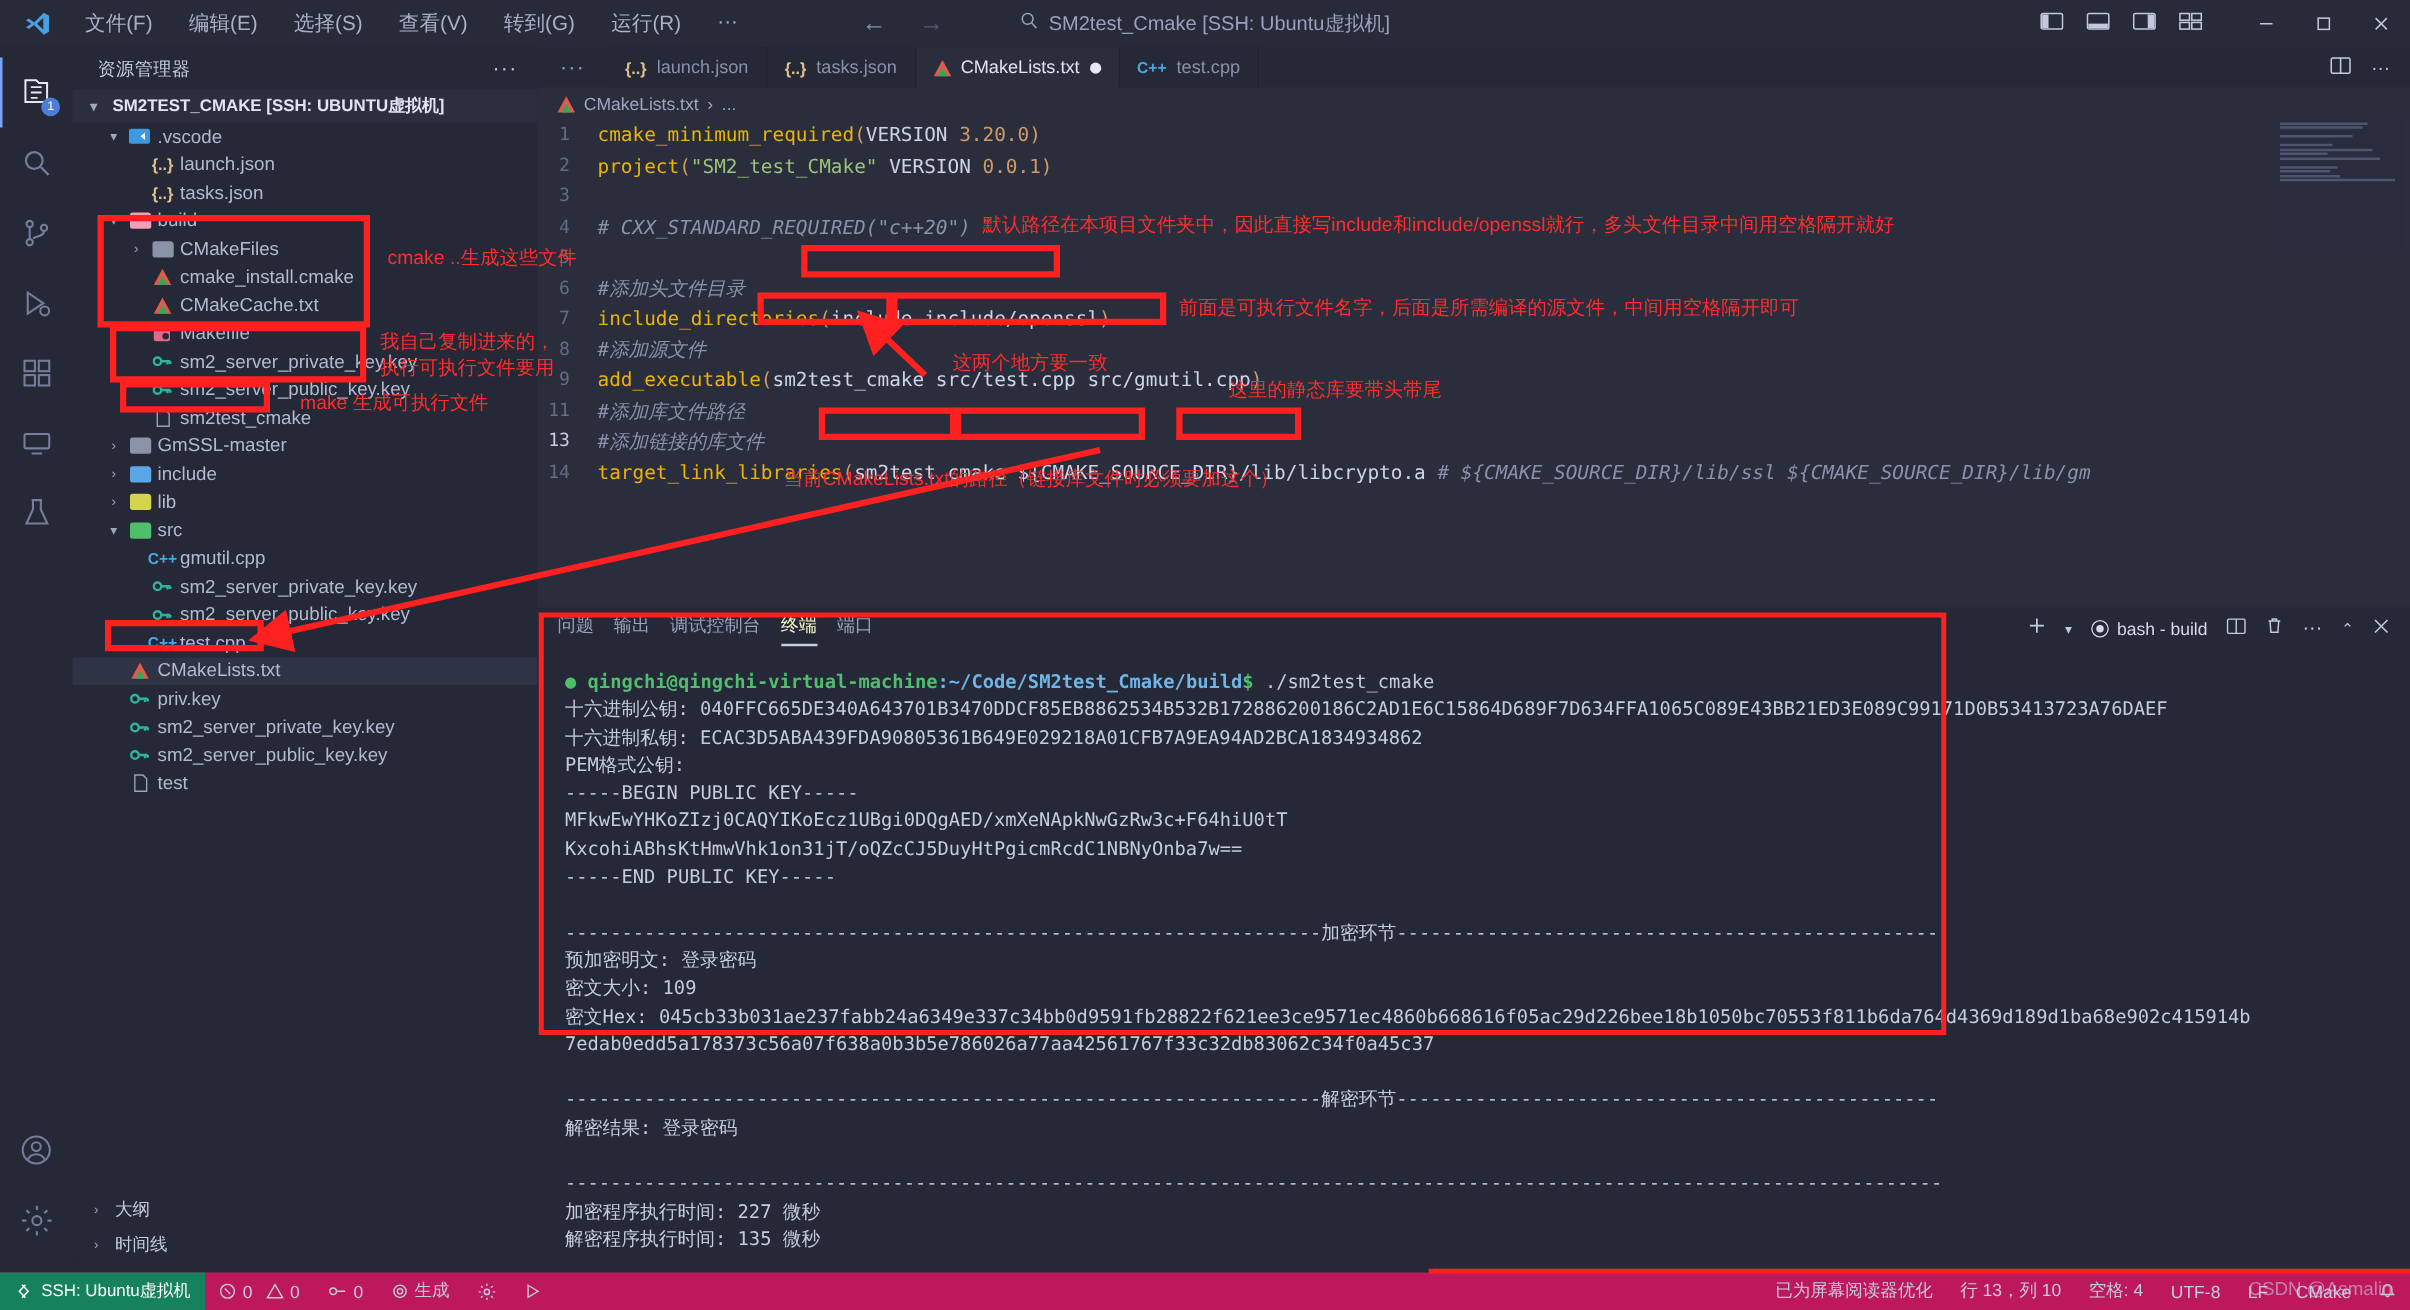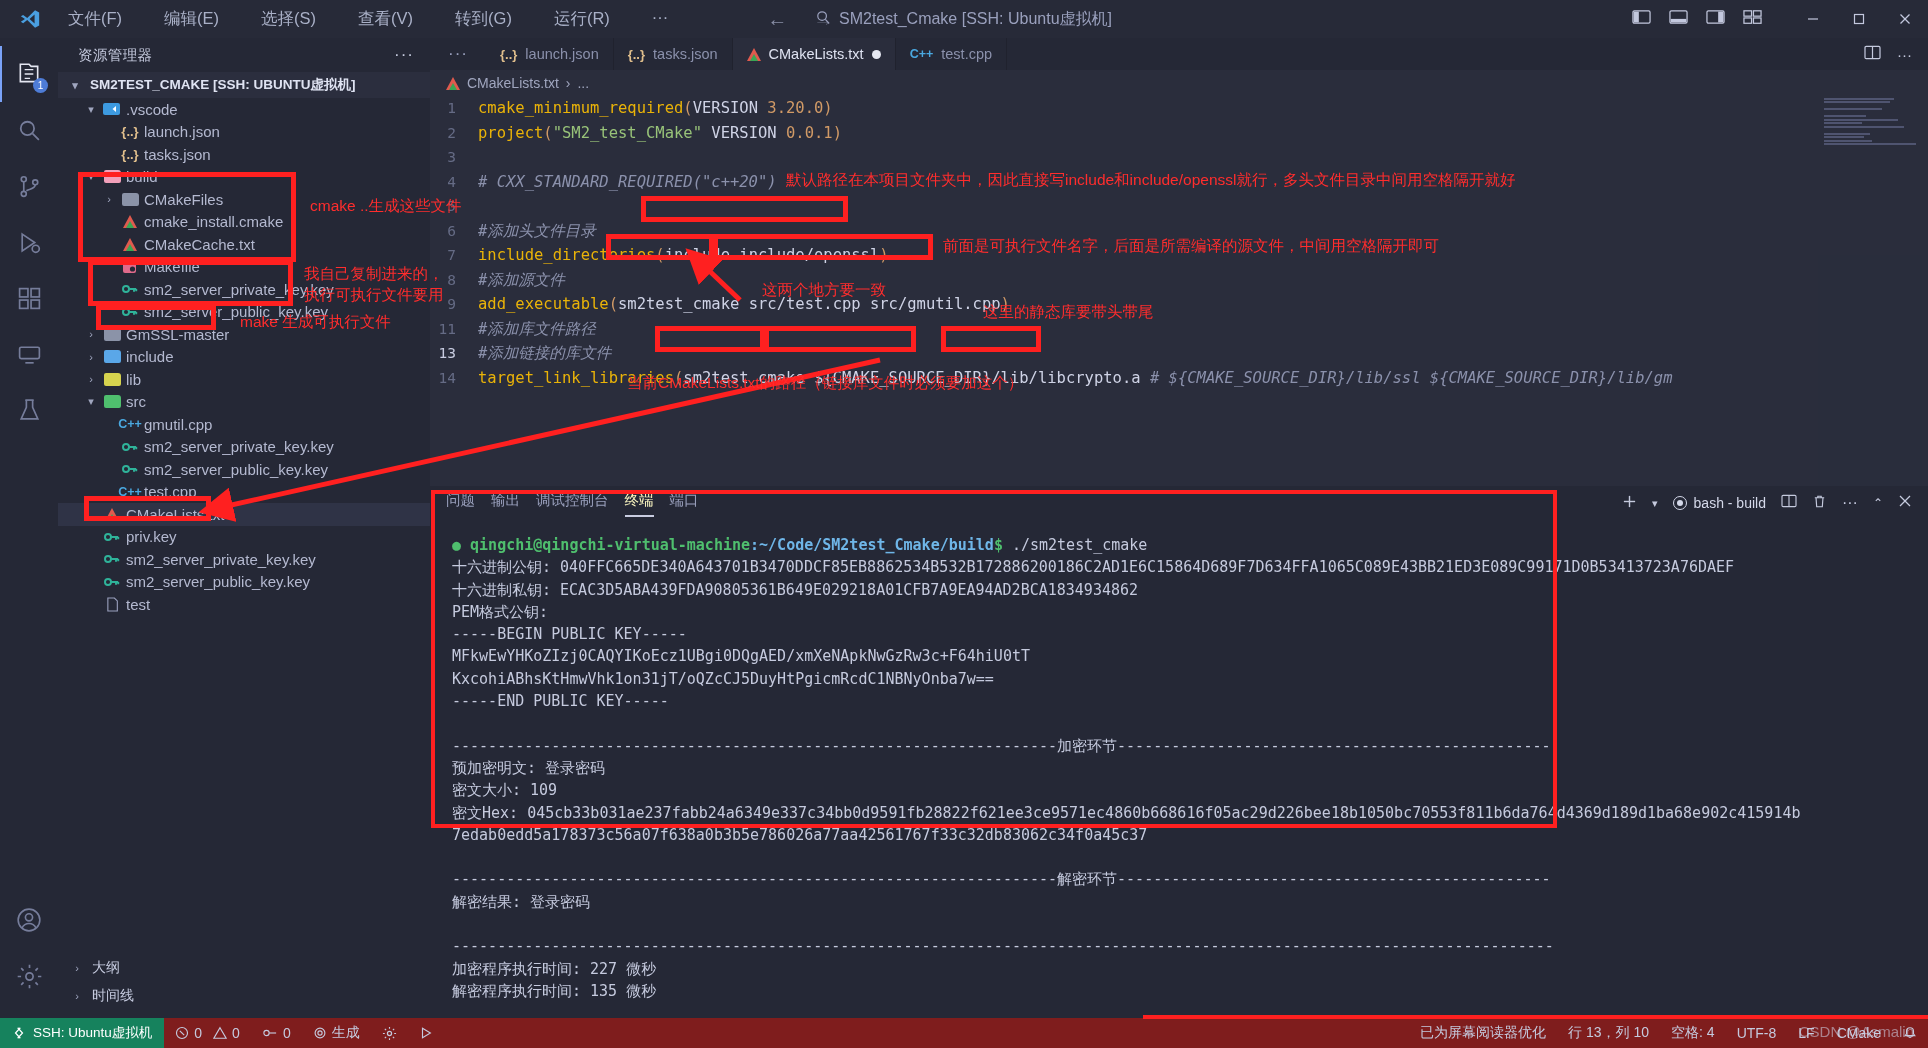--- a/index.html
+++ b/index.html
@@ -11,21 +11,21 @@
   }
   .app { position: relative; width: 1928px; height: 1048px; background: #252836; }
 
   
   .titlebar {
     position: absolute; top: 0; left: 0; width: 1928px; height: 38px;
     background: #272a38; display: flex; align-items: center;
     color: #a6accd; font-size: 17px;
   }
   .vslogo { width: 34px; margin-left: 13px; display:flex; align-items:center; justify-content:center; }
-  .menus { display: flex; align-items: flex-start; gap: 16px; margin-left: 8px; }
+  .menus { display: flex; align-items: flex-start; gap: 3px; margin-left: 8px; }
   .menu-item { padding: 4px 13px; color: #a9b0c7; font-size: 16.5px; white-space: nowrap; }
   .navarrows { display:flex; align-items:center; gap: 26px; margin-left: 86px; color:#8b90a8; font-size:20px;}
   .title-center {
     position: absolute; left: 0; right: 0; margin: 0 auto;
     display: flex; align-items: center; justify-content: center; gap: 8px;
     color: #9aa0bd; font-size: 16px; pointer-events: none;
   }
   .title-right { position:absolute; right: 0; top:0; height:38px; display:flex; align-items:center; }
   .layout-icons { display:flex; align-items:center; gap: 18px; margin-right: 28px; }
   .win-btns { display:flex; align-items:center; }
@@ -125,21 +125,21 @@
     position:absolute; left:8px; top:42px; width:1480px; height:472px;
     background:#252836; padding:6px 10px 0 14px; overflow:hidden;
     font-family:"DejaVu Sans Mono", monospace; font-size:15px; line-height:22.3px; color:#c5cade;
     white-space:pre;
   }
   .tprompt-user { color:#4fbf6e; font-weight:bold; }
   .tprompt-path { color:#6fb6e8; font-weight:bold; }
   .tdot { color:#4fbf6e; }
 
   
-  .statusbar { position:absolute; bottom:0; left:0; width:1928px; height:30px; background:#7f1d1d;
+  .statusbar { position:absolute; bottom:0; left:0; width:1928px; height:30px; background:#be185d;
     display:flex; align-items:center; color:#c5cade; font-size:14px; }
   .remote-ind { background:#16825d; color:#fff; height:30px; display:flex; align-items:center; gap:7px; padding:0 12px; font-size:13.5px; }
   .sb-item { padding:0 11px; display:flex; align-items:center; gap:5px; white-space:nowrap; }
   .sb-right { margin-left:auto; display:flex; align-items:center; }
 
   
   .anno { position:absolute; color:#ff2d2d; font-size:15.5px; white-space:pre; z-index:40; }
   .abox { position:absolute; border:3.5px solid #ff2020; z-index:35; pointer-events:none; }
   .abox.thick { border-width:5px; }
   svg.arrows { position:absolute; left:0; top:0; width:1928px; height:1048px; z-index:36; pointer-events:none; }
@@ -387,20 +387,30 @@
         <div class="row">
           <span style="width: 42px; flex: 0 0 auto;"></span>
           <span class="chev"></span>
           <span class="ficon">
             <svg width="16" height="14" viewBox="0 0 18 14">
               <circle cx="4.5" cy="7" r="3.4" fill="none" stroke="#2fb39a" stroke-width="2.2"></circle>
               <path d="M8 7h8M13.5 7v3M16 7v2.4" stroke="#2fb39a" stroke-width="2.2"></path>
             </svg>
           </span>
           <span class="flabel">sm2_server_public_key.key</span>
+        </div>
+        <div class="row">
+          <span style="width: 42px; flex: 0 0 auto;"></span>
+          <span class="chev"></span>
+          <span class="ficon">
+            <svg width="13" height="15" viewBox="0 0 14 16">
+              <path d="M2 1h7l3.2 3.2V15H2V1z" fill="none" stroke="#9aa0bd" stroke-width="1.2"></path>
+            </svg>
+          </span>
+          <span class="flabel">sm2test_cmake</span>
         </div>
         <div class="row">
           <span style="width: 24px; flex: 0 0 auto;"></span>
           <span class="chev">›</span>
           <span class="ficon">
             <span class="ic-folder grey"></span>
           </span>
           <span class="flabel">GmSSL-master</span>
         </div>
         <div class="row">

